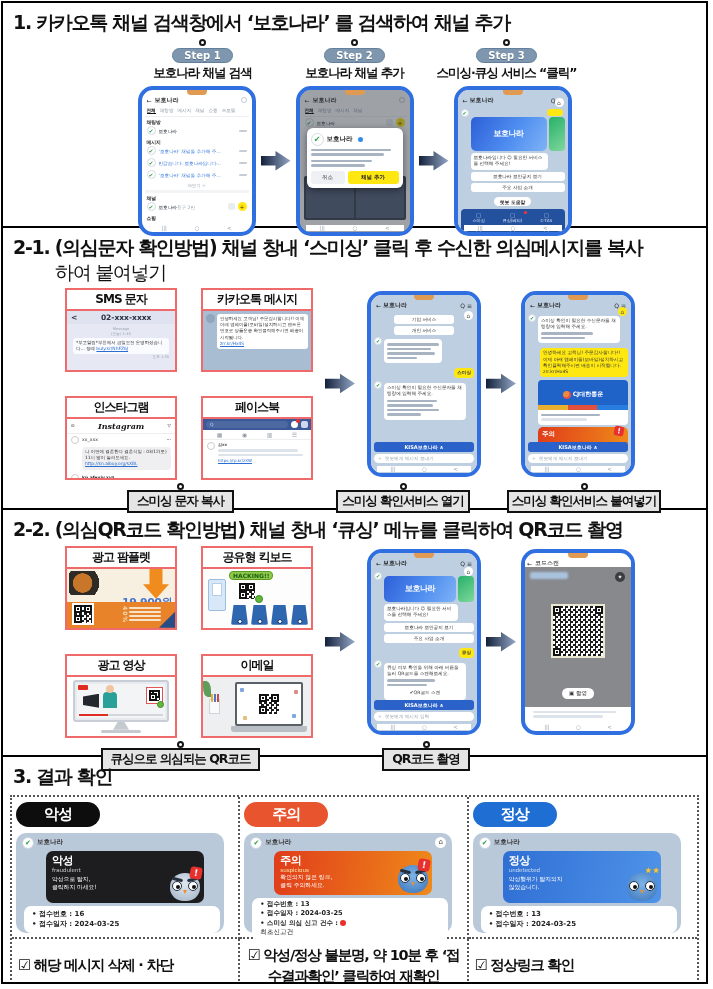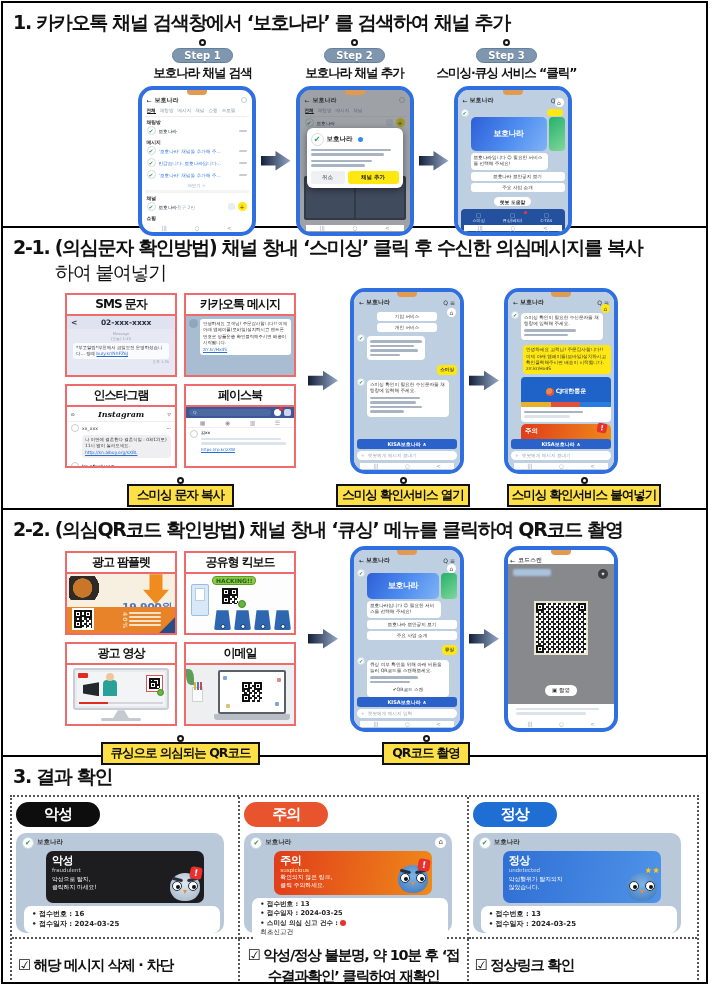--- a/index.html
+++ b/index.html
@@ -71,21 +71,21 @@
 .kmenu{background:#24519e;border-radius:4px;padding:2px;display:grid;grid-template-columns:1fr 1fr 1fr;gap:1.5px;margin-top:3px}
 .mi{color:#d5e3f7;font-size:4.2px;text-align:center;padding:1px 0 2px;position:relative}
 .mi .mg{display:block;font-size:5.5px;line-height:1.1;color:#aec7e8}
 .rdot{position:absolute;top:0;right:2px;width:3px;height:3px;border-radius:50%;background:#f33}
 .kisa{background:#2b62c9;color:#fff;font-size:5px;text-align:center;border-radius:3px;padding:2px 0;margin-top:3px;font-weight:bold}
 .cinput{background:#fff;border-radius:6px;font-size:4.6px;color:#9aa4b1;padding:2px 4px;display:flex;gap:3px;margin-top:2px;align-items:center}
 .homec{width:9px;height:9px;border-radius:50%;background:#fff;color:#555;font-size:6px;line-height:9px;text-align:center;position:absolute;top:8px;right:4px;z-index:4}
 .ychip{position:absolute;top:19px;right:5px;background:#ffe812;border-radius:5px;width:16px;height:7px;z-index:4}
 .ts{font-size:3.6px;color:#9fabba;text-align:right;margin:1px 2px}
 
-.grid2{display:grid;grid-template-columns:112px 112px;gap:7px;flex:none}
+.grid2{display:grid;grid-template-columns:112px 112px;gap:24px;flex:none}
 .sb{border:2px solid #ef6a6a;background:#fff;width:112px;height:84px;display:flex;flex-direction:column}
 .sbt{font-weight:bold;font-size:12px;letter-spacing:-1px;text-align:center;padding:1px 0;border-bottom:2px solid #ef6a6a;flex:none}
 .sbb{flex:1;position:relative;overflow:hidden;font-size:4.4px}
 
 .smsb{background:#e6e9f4}
 .smsh{display:flex;align-items:center;font-size:7.5px;color:#2a3040;background:#dfe3f0;padding:2px 4px;font-weight:bold;gap:4px}
 .smsmeta{text-align:center;color:#9aa2b5;font-size:3.8px;margin:2px 0}
 .smsbub{background:#fafbff;border-radius:3px;margin:0 6px;padding:2px 3px;color:#333;line-height:1.4}
 .lnk{color:#2a6fd0;text-decoration:underline}
 .smstime{text-align:right;font-size:3.6px;color:#9aa2b5;margin:1px 6px}
@@ -106,21 +106,21 @@
 .fbsearch{flex:1;background:#4d69a2;border-radius:6px;color:#cdd6ea;font-size:4.5px;padding:1px 4px}
 .fbmsgr{width:7px;height:7px;border-radius:50%;background:#fff;position:relative;flex:none}
 .fbmsgr i{position:absolute;top:-2px;right:-2px;width:4px;height:4px;border-radius:50%;background:#e8312e}
 .fbper{width:7px;height:7px;border-radius:2px;background:#cdd6ea;flex:none}
 .fbicons{display:flex;justify-content:space-around;color:#8b95a3;font-size:6px;padding:1px 4px;border-bottom:1px solid #eee}
 .fbpost{display:flex;gap:3px;padding:2px 4px}
 .fbtxt{flex:1;font-size:4px;color:#555;line-height:1.4}
 
 .labrow{display:flex;padding:3px 0 6px 62px;align-items:flex-start}
 .labcell{display:flex;flex-direction:column;align-items:center}
-.lab{border:2px solid #111;background:#fde047;font-weight:bold;font-size:12.5px;letter-spacing:-1px;padding:1px 8px;white-space:nowrap}
+.lab{border:2px solid #111;background:#e5e5e5;font-weight:bold;font-size:12.5px;letter-spacing:-1px;padding:1px 8px;white-space:nowrap}
 
 .qr{position:relative;background:#fff;padding:2px}
 .qr .qi{display:block;width:100%;height:100%;background:repeating-conic-gradient(#1c1c1c 0% 25%,#fff 0% 50%);background-size:5px 5px}
 .qr b{position:absolute;width:8px;height:8px;border:2px solid #111;background:#fff}
 .qr b::after{content:"";position:absolute;inset:1px;background:#111}
 .qr .tl{top:2px;left:2px}.qr .tr{top:2px;right:2px}.qr .bl{bottom:2px;left:2px}
 
 .kickb{background:#fdfdfd}
 .hackbdg{position:absolute;top:2px;left:26px;background:#8ec949;border:1px solid #5d9a22;border-radius:4px;color:#1c5e12;font-weight:bold;font-size:6px;padding:0 3px;z-index:3}
 .kiosk{position:absolute;left:5px;top:10px;width:18px;height:32px;background:#d8e8f8;border:1px solid #9cbede;border-radius:2px}

